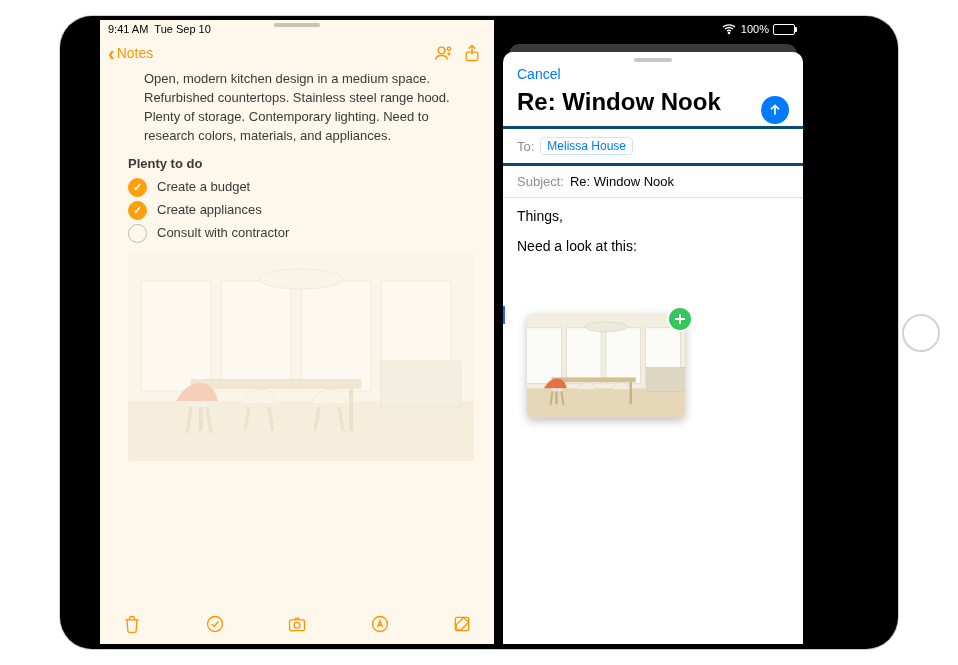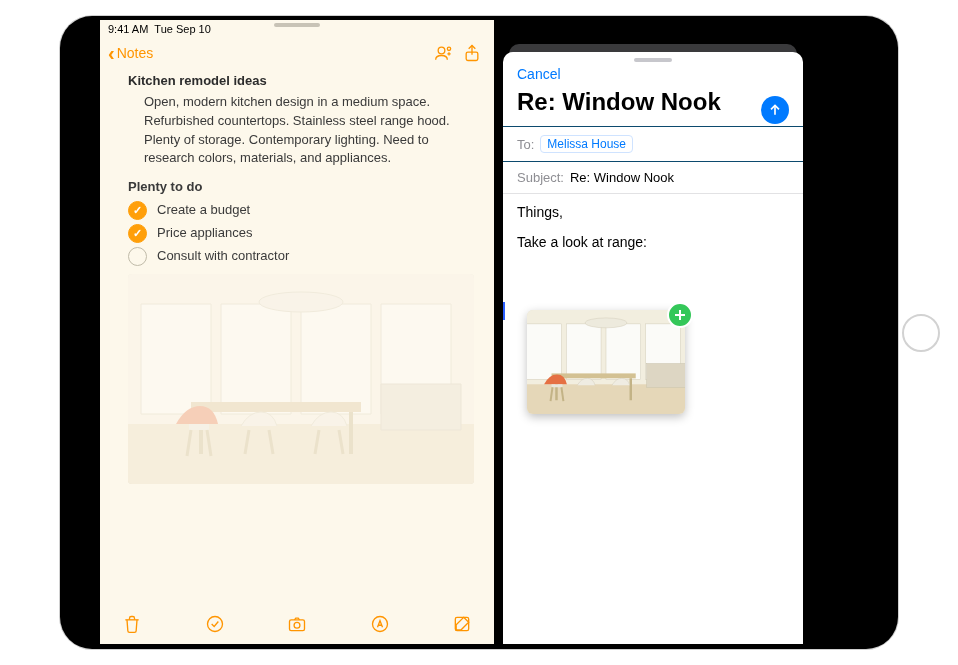--- a/index.html
+++ b/index.html
@@ -219,21 +219,21 @@
   padding: 6px 14px 10px;
 }
 .send-button {
   position: absolute; top: 44px; right: 14px;
   width: 28px; height: 28px; border-radius: 50%;
   background: #007aff;
   display: flex; align-items: center; justify-content: center;
   color: #fff;
 }
 .field-row {
-  border-top: 1px solid #0c4a6e;
+  border-top: 3px solid #0c4a6e;
   padding: 8px 14px;
   font-size: 13px;
   display: flex; gap: 6px; align-items: center;
 }
 .field-label { color: #8e8e93; }
 .recipient-pill {
   color: #007aff;
   border: 1px solid #cfe3ff;
   border-radius: 4px;
   padding: 1px 6px;
@@ -315,32 +315,31 @@
           <svg class="icon" viewBox="0 0 24 24">
               <path d="M12 3v11"></path>
               <path d="M8 7l4-4 4 4"></path>
               <rect x="5" y="11" width="14" height="10" rx="2"></rect>
             </svg>
         </span>
       </div>
 
       <div class="notes-body">
         <div class="note-timestamp"></div>
-        <div class="note-title-line">Kitchen remodel ideas</div>
         <div class="note-para">Open, modern kitchen design in a medium space. Refurbished countertops. Stainless steel range hood. Plenty of storage. Contemporary lighting. Need to research colors, materials, and appliances.</div>
         <div class="note-subhead">Plenty to do</div>
 
         <ul class="check-list">
           <li class="check-item">
             <span class="check-circle checked"></span>
             <span>Create a budget</span>
           </li>
           <li class="check-item">
             <span class="check-circle checked"></span>
-            <span>Price appliances</span>
+            <span>Create appliances</span>
           </li>
           <li class="check-item">
             <span class="check-circle"></span>
             <span>Consult with contractor</span>
           </li>
         </ul>
 
         <div class="note-image">
           <svg class="room-scene" viewBox="0 0 360 210" width="100%" height="100%" preserveAspectRatio="xMidYMid slice">
             <rect x="0" y="0" width="360" height="210" fill="#f5f1e4"></rect>
@@ -407,20 +406,34 @@
               <rect x="4" y="4" width="16" height="16" rx="2"></rect>
               <path d="M14 4l6 6-9 9H5v-6z"></path>
             </svg>
         </span>
       </div>
     </div>
 
     <div class="split-divider"></div>
 
     <div class="pane-right">
+      <div class="status-bar right-status">
+        <span class="status-right">
+          <svg class="icon-s" viewBox="0 0 24 24" style="stroke:#fff;fill:none;stroke-width:2">
+            <path d="M3 9a15 15 0 0 1 18 0"></path>
+              <path d="M6 12a10 10 0 0 1 12 0"></path>
+              <path d="M9 15a5 5 0 0 1 6 0"></path>
+              <circle cx="12" cy="18" r="1" fill="#fff"></circle>
+          </svg>
+          <span>100%</span>
+          <span class="battery-outline">
+            <span class="battery-fill" style="width:100%"></span>
+          </span>
+        </span>
+      </div>
 
       <div class="compose-sheet-backer"></div>
       <div class="compose-sheet">
 
         <div class="compose-header">
           <span class="cancel-link">Cancel</span>
         </div>
 
         <div class="compose-title">Re: Window Nook</div>
 
@@ -435,21 +448,21 @@
           <span class="field-label">To:</span>
           <span class="recipient-pill">Melissa House</span>
         </div>
         <div class="field-row">
           <span class="field-label">Subject:</span>
           <span class="field-value">Re: Window Nook</span>
         </div>
 
         <div class="compose-body">
           <p>Things,</p>
-          <p>Take a look at range:</p>
+          <p>Need a look at this:</p>
 
           <span class="cursor-caret" style="left:0px; top:108px;"></span>
 
           <div class="drag-thumb" style="left:24px; top:116px;">
             <svg class="thumb-svg" viewBox="0 0 360 210" preserveAspectRatio="xMidYMid slice">
               <rect x="0" y="0" width="360" height="210" fill="#f2eedf"></rect>
               <rect x="0" y="150" width="360" height="60" fill="#e5d7b8"></rect>
               <rect x="20" y="28" width="70" height="112" fill="#fbfbf8" stroke="#d2ccb9"></rect>
               <rect x="100" y="28" width="70" height="112" fill="#fbfbf8" stroke="#d2ccb9"></rect>
               <rect x="180" y="28" width="70" height="112" fill="#fbfbf8" stroke="#d2ccb9"></rect>

